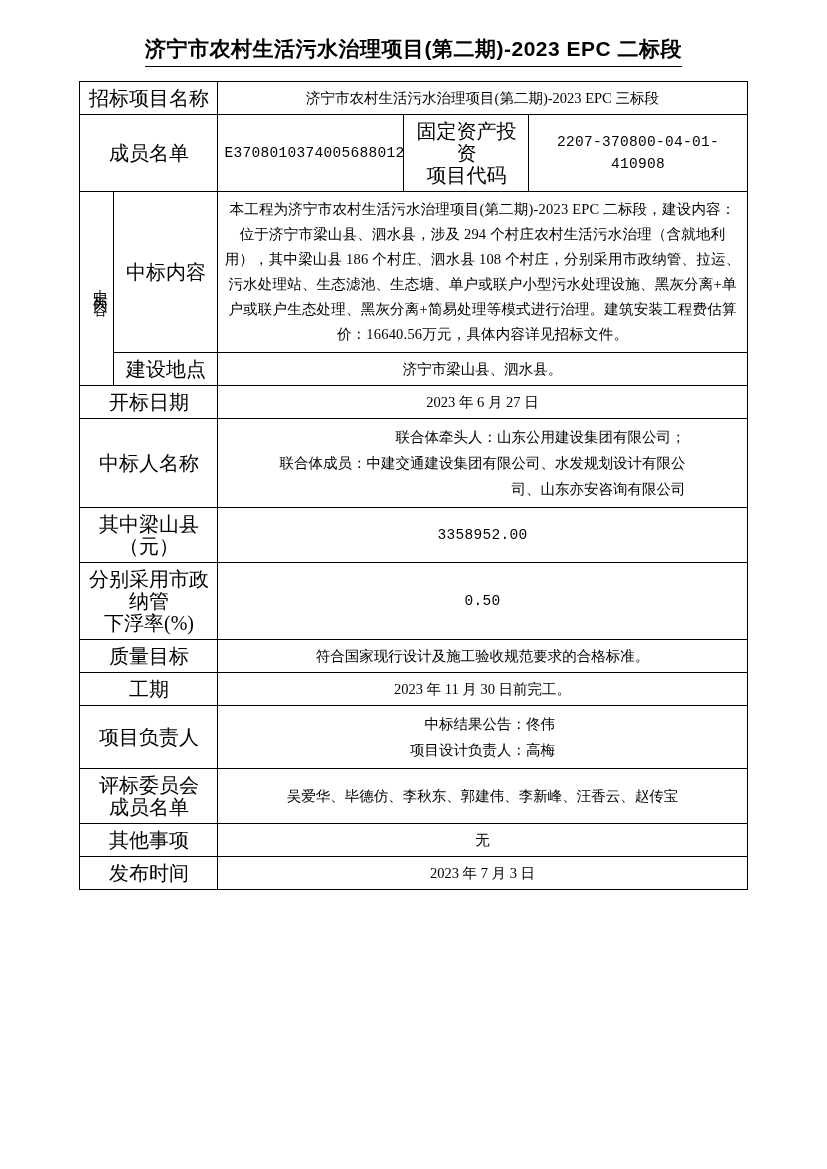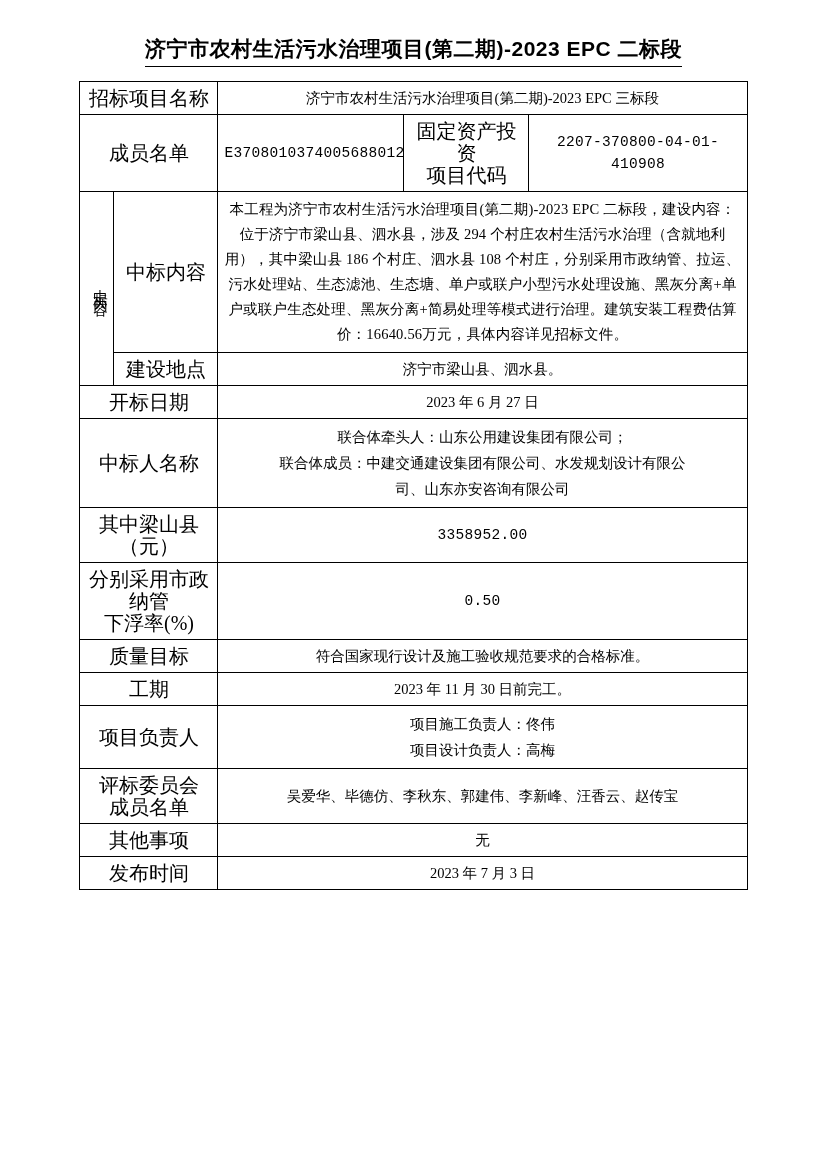--- a/index.html
+++ b/index.html
@@ -74,21 +74,21 @@
   }
   .two-line {
     display: block;
   }
   .indent-block {
     display: block;
     text-align: center;
   }
   .indent-inner {
     display: inline-block;
-    text-align: center;
+    text-align: right;
     line-height: 26px;
   }
   .nowrap-num {
     font-family: Liberation Mono, monospace;
     letter-spacing: 0.3px;
   }
   .cellpad-sm { padding: 9px 6px; }
   .cellpad-md { padding: 13px 6px; }
 </style>
 </head>
@@ -179,21 +179,21 @@
       <tr>
         <td class="label cellpad-sm" colspan="2">工期</td>
         <td class="cellpad-sm" colspan="3">2023 年 11 月 30 日前完工。</td>
       </tr>
 
       <tr>
         <td class="label cellpad-md" colspan="2">项目负责人</td>
         <td class="cellpad-md" colspan="3">
           <span class="indent-block">
             <span class="indent-inner">
-              <span class="two-line">项目施工负责人：佟伟</span>
+              <span class="two-line">中标结果公告：佟伟</span>
               <span class="two-line">项目设计负责人：高梅</span>
             </span>
           </span>
         </td>
       </tr>
 
       <tr>
         <td class="label cellpad-md" colspan="2">
           <span class="two-line">评标委员会</span>
           <span class="two-line">成员名单</span>

